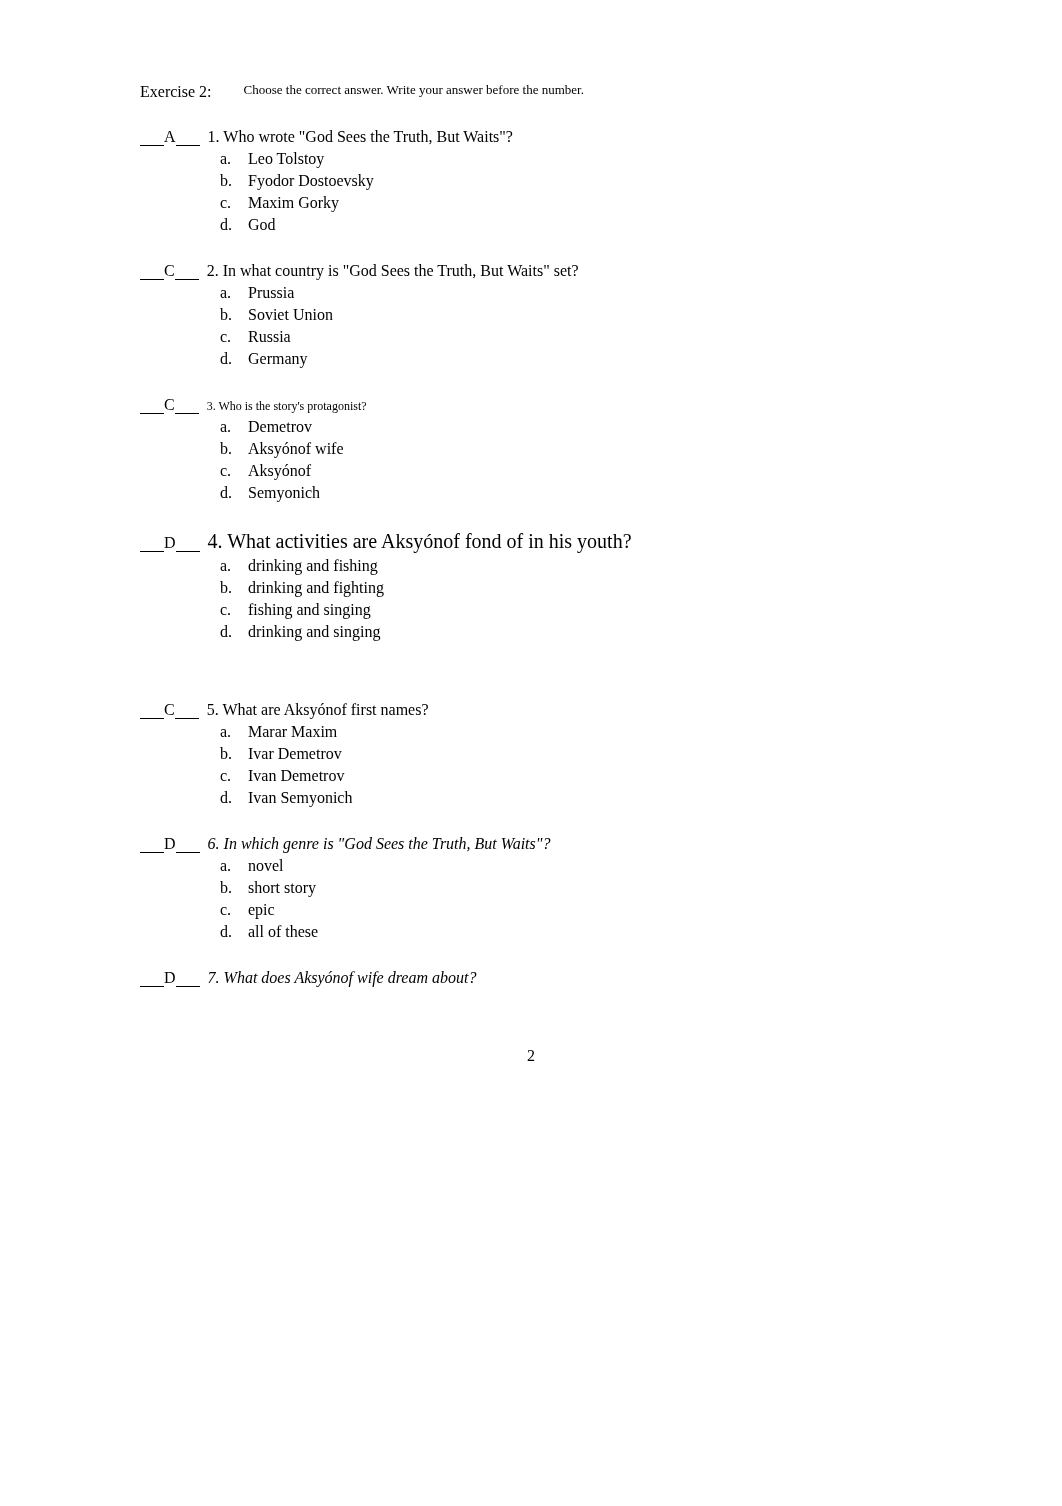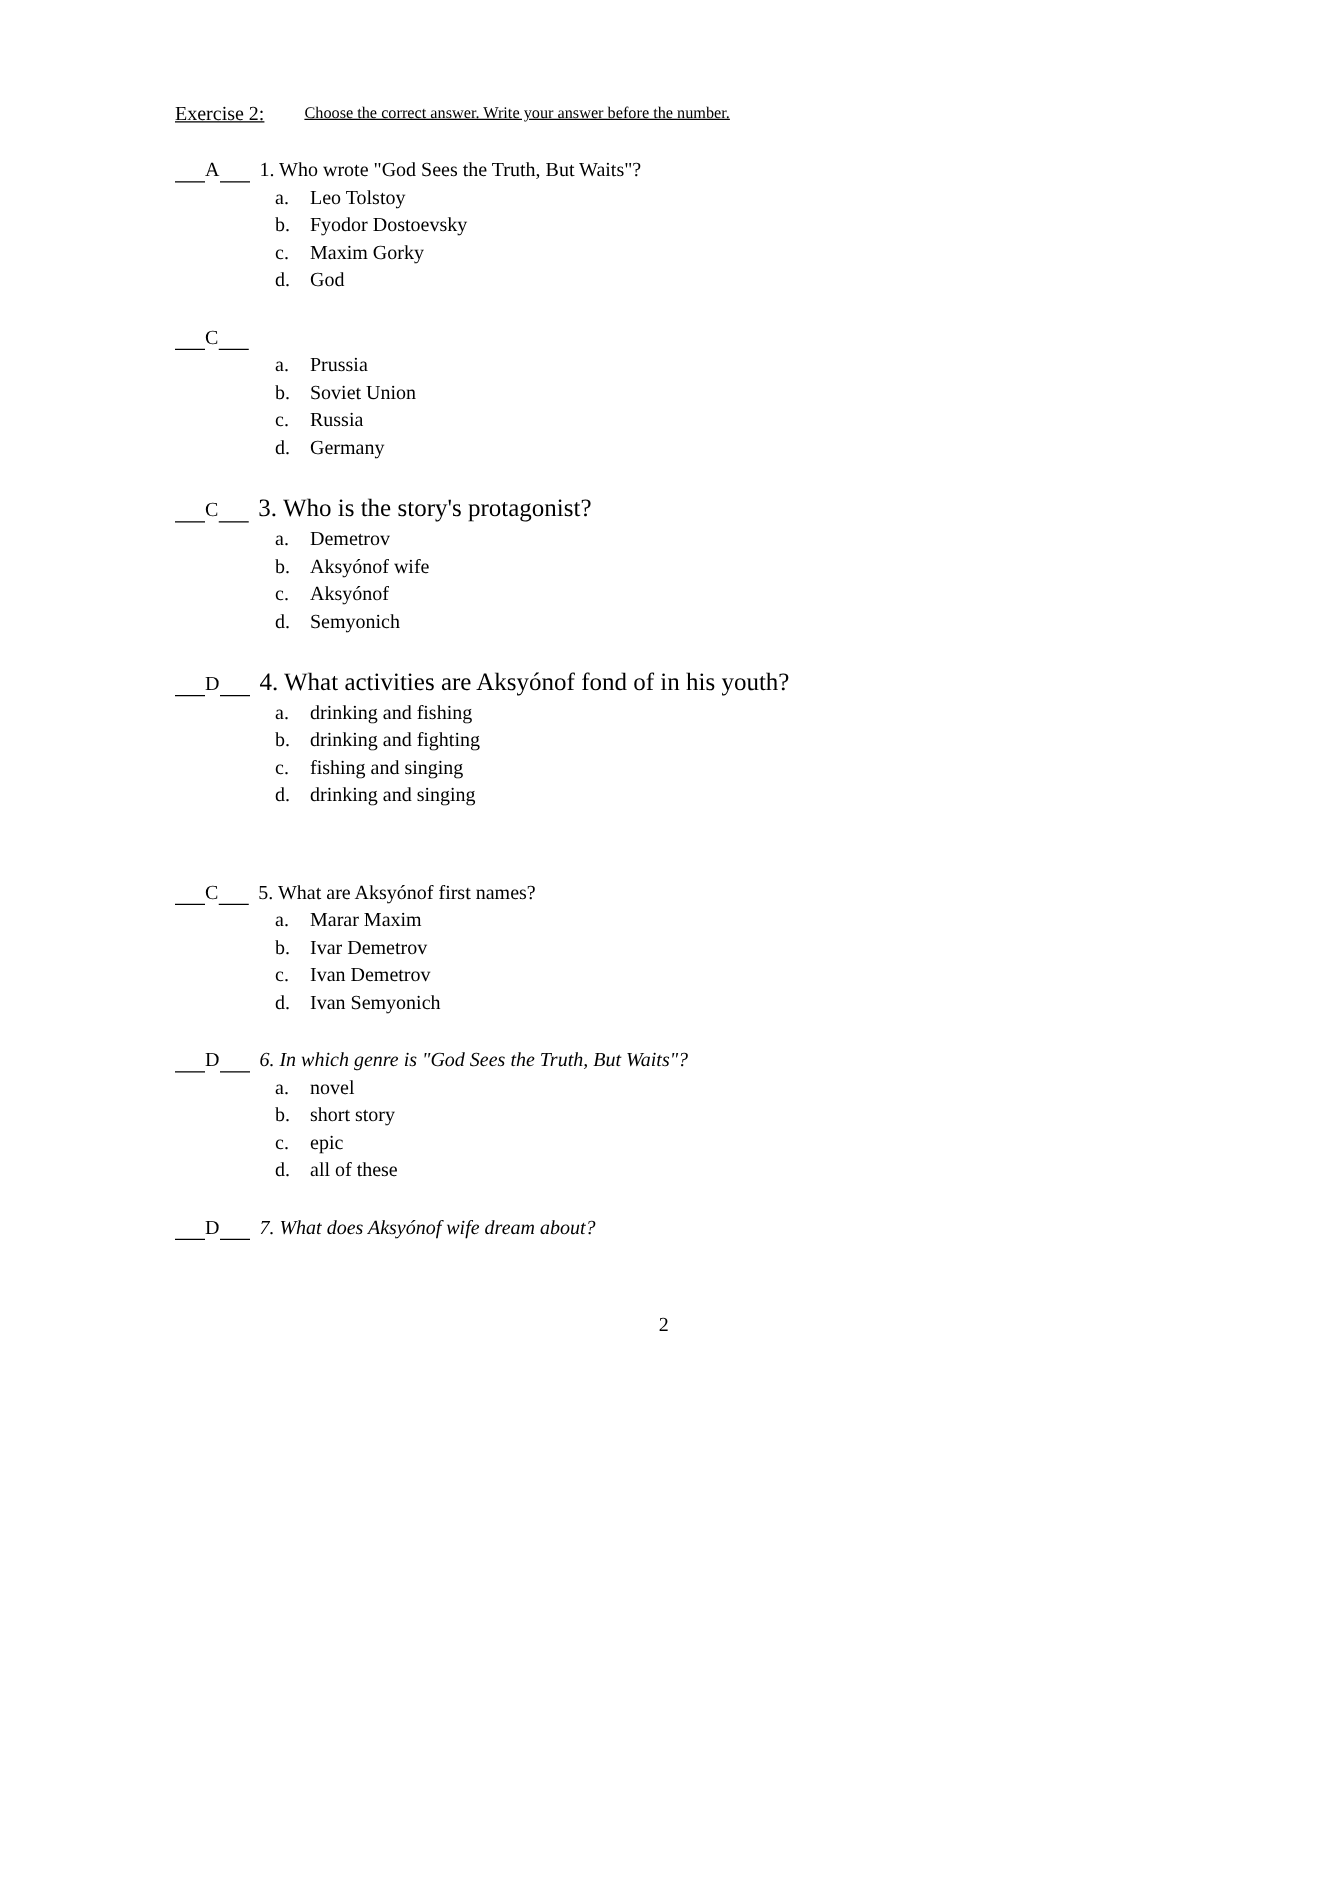--- a/index.html
+++ b/index.html
@@ -12,21 +12,20 @@
       font-family: "Times New Roman", Times, serif;
       font-size: 16px;
       color: #000000;
       width: 1062px;
       min-height: 1506px;
       padding: 80px 140px 80px 140px;
     }
     .exercise-header {
       margin-bottom: 24px;
       line-height: 1.5;
-      text-decoration: underline;
     }
     .question-block {
       margin-bottom: 28px;
     }
     .options-list {
       list-style: none;
       padding-left: 80px;
       margin-top: 4px;
     }
     .options-list li {
@@ -83,20 +82,21 @@
           </li>
           <li>
             <span class="option-label">d.</span>
             <span>God</span>
           </li>
         </ul>
       </div>
       <div class="question-block">
         <div class="q-row">
           <span style="display: inline-block; font-size: 16px; margin-right: 4px; white-space: nowrap;"><span style="display: inline-block; width: 24px; border-bottom: 1px solid rgb(0, 0, 0); vertical-align: bottom;"></span><span style="font-size: 16px;">C</span><span style="display: inline-block; width: 24px; border-bottom: 1px solid rgb(0, 0, 0); vertical-align: bottom;"></span></span>
+          <span style="font-size: 16px; margin-left: 4px;">2. In what country is "God Sees the Truth, But Waits" set?</span>
         </div>
         <ul class="options-list">
           <li>
             <span class="option-label">a.</span>
             <span>Prussia</span>
           </li>
           <li>
             <span class="option-label">b.</span>
             <span>Soviet Union</span>
           </li>
@@ -106,21 +106,21 @@
           </li>
           <li>
             <span class="option-label">d.</span>
             <span>Germany</span>
           </li>
         </ul>
       </div>
       <div class="question-block">
         <div class="q-row">
           <span style="display: inline-block; font-size: 16px; margin-right: 4px; white-space: nowrap;"><span style="display: inline-block; width: 24px; border-bottom: 1px solid rgb(0, 0, 0); vertical-align: bottom;"></span><span style="font-size: 16px;">C</span><span style="display: inline-block; width: 24px; border-bottom: 1px solid rgb(0, 0, 0); vertical-align: bottom;"></span></span>
-          <span style="font-size: 20px; margin-left: 4px;">3. Who is the story's protagonist?</span>
+          <span style="font-size: 12px; margin-left: 4px;">3. Who is the story's protagonist?</span>
         </div>
         <ul class="options-list">
           <li>
             <span class="option-label">a.</span>
             <span>Demetrov</span>
           </li>
           <li>
             <span class="option-label">b.</span>
             <span>Aksyónof   wife</span>
           </li>

